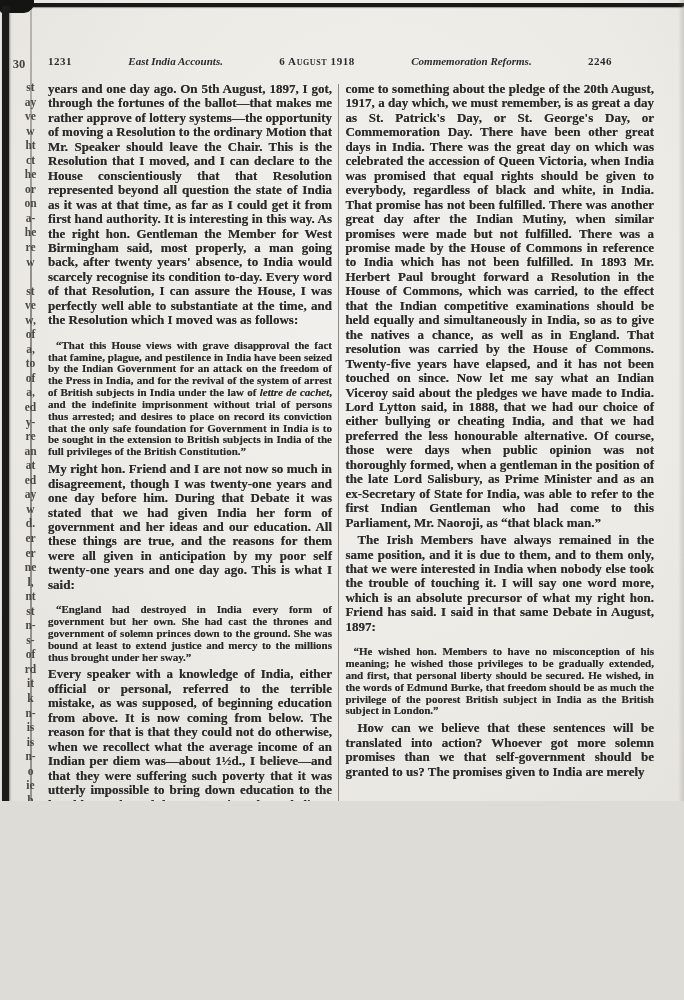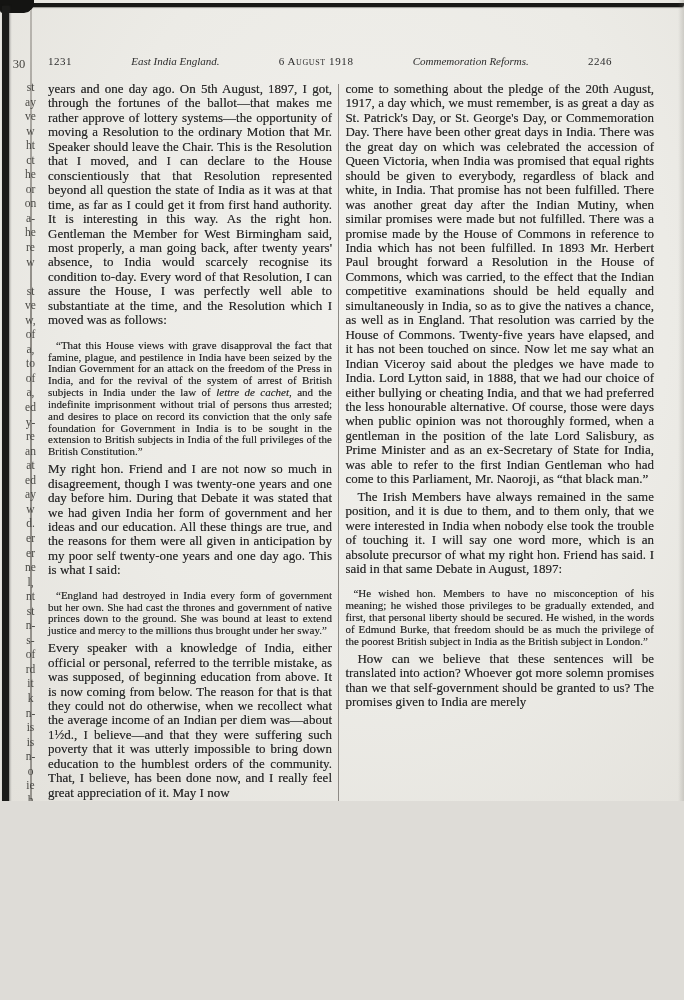--- a/index.html
+++ b/index.html
@@ -1,19 +1,19 @@
 <!DOCTYPE html>
 <html lang="en"><head>
 <meta charset="utf-8">
 <style>
   html,body{margin:0;padding:0;}
   body{width:684px;height:1000px;overflow:hidden;background:#dedcd7;}
   .page{position:relative;width:684px;height:801px;overflow:hidden;
         background:radial-gradient(ellipse at 55% 38%, #f1f0ec 0%, #ecebe6 55%, #e3e1db 100%);
-        font-family:"Liberation Serif","DejaVu Serif",serif;color:#2b2b2b;}
+        font-family:"Liberation Serif","DejaVu Serif",serif;color:#2b2b2b;font-weight:bold;}
   
   .top-scan-line{position:absolute;left:0;top:3px;width:684px;height:4px;background:#181816;
         border-radius:0 0 2px 2px;box-shadow:0 1px 1px rgba(60,58,54,.45);}
   .corner-blob{position:absolute;left:0;top:0;width:34px;height:13px;background:#141412;border-radius:0 0 10px 3px;}
   .left-scan-bar{position:absolute;left:2px;top:6px;width:7px;height:992px;background:#1b1b19;
         box-shadow:1px 0 2px rgba(40,40,38,.5);}
   .page-fold-line{position:absolute;left:30px;top:10px;width:2px;height:982px;
         background:linear-gradient(#b9b6b0,#8f8c86 30%,#96938d 80%,#b0ada7);}
   .bottom-bar{position:absolute;left:0;top:986px;width:394px;height:14px;background:#121210;border-radius:0 3px 0 0;}
   .right-smudge{position:absolute;right:-3px;top:922px;width:13px;height:80px;background:#4a4843;
@@ -112,32 +112,32 @@
       <div class="frag">?</div>
       <div class="frag">a</div>
       <div class="frag">d</div>
       <div class="frag">of</div>
       <div class="frag">d</div>
       <div class="frag">ie</div>
     </div>
 
   <div class="header">
     <span class="pgnum">1231</span>
-    <span class="it">East India England.</span>
+    <span class="it">East India Accounts.</span>
     <span class="date">6 August 1918</span>
     <span class="it">Commemoration Reforms.</span>
     <span class="pgnum">2246</span>
   </div>
 
   <div class="cols">
     <div class="colL">
       <p class="body">years and one day ago.  On 5th August, 1897, I got, through the fortunes of the ballot—that makes me rather approve of lottery systems—the opportunity of moving a Resolution to the ordinary Motion that Mr. Speaker should leave the Chair. This is the Resolution that I moved, and I can declare to the House conscientiously that that Resolution represented beyond all question the state of India as it was at that time, as far as I could get it from first hand authority.  It is interesting in this way.  As the right hon. Gentleman the Member for West Birmingham said, most properly, a man going back, after twenty years' absence, to India would scarcely recognise its condition to-day. Every word of that Resolution, I can assure the House, I was perfectly well able to substantiate at the time, and the Resolution which I moved was as follows:</p>
       <p class="quote"><span>“That this House views with grave disapproval the fact that famine, plague, and pestilence in India have been seized by the Indian Government for an attack on the freedom of the Press in India, and for the revival of the system of arrest of British subjects in India under the law of </span><span class="it">lettre de cachet</span><span>, and the indefinite imprisonment without trial of persons thus arrested; and desires to place on record its conviction that the only safe foundation for Government in India is to be sought in the extension to British subjects in India of the full privileges of the British Constitution.”</span></p>
       <p class="body">My right hon. Friend and I are not now so much in disagreement, though I was twenty-one years and one day before him. During that Debate it was stated that we had given India her form of government and her ideas and our education.  All these things are true, and the reasons for them were all given in anticipation by my poor self twenty-one years and one day ago.  This is what I said:</p>
-      <p class="quote">“England had destroyed in India every form of government but her own.  She had cast the thrones and government of native princes down to the ground.  She was bound at least to extend justice and mercy to the millions thus brought under her sway.”</p>
+      <p class="quote">“England had destroyed in India every form of government but her own.  She had cast the thrones and government of solemn princes down to the ground.  She was bound at least to extend justice and mercy to the millions thus brought under her sway.”</p>
       <p class="body">Every speaker with a knowledge of India, either official or personal, referred to the terrible mistake, as was supposed, of beginning education from above.  It is now coming from below.  The reason for that is that they could not do otherwise, when we recollect what the average income of an Indian per diem was—about 1½d., I believe—and that they were suffering such poverty that it was utterly impossible to bring down education to the humblest orders of the community.  That, I believe, has been done now, and I really feel great appreciation of it.  May I now</p>
     </div>
     <div class="divider"></div>
     <div class="colR">
       <p class="body">come to something about the pledge of the 20th August, 1917, a day which, we must remember, is as great a day as St. Patrick's Day, or St. George's Day, or Commemoration Day.  There have been other great days in India.  There was the great day on which was celebrated the accession of Queen Victoria, when India was promised that equal rights should be given to everybody, regardless of black and white, in India.  That promise has not been fulfilled.  There was another great day after the Indian Mutiny, when similar promises were made but not fulfilled.  There was a promise made by the House of Commons in reference to India which has not been fulfilled.  In 1893 Mr. Herbert Paul brought forward a Resolution in the House of Commons, which was carried, to the effect that the Indian competitive examinations should be held equally and simultaneously in India, so as to give the natives a chance, as well as in England.  That resolution was carried by the House of Commons.  Twenty-five years have elapsed, and it has not been touched on since.  Now let me say what an Indian Viceroy said about the pledges we have made to India.  Lord Lytton said, in 1888, that we had our choice of either bullying or cheating India, and that we had preferred the less honourable alternative. Of course, those were days when public opinion was not thoroughly formed, when a gentleman in the position of the late Lord Salisbury, as Prime Minister and as an ex-Secretary of State for India, was able to refer to the first Indian Gentleman who had come to this Parliament, Mr. Naoroji, as “that black man.”</p>
       <p class="body indent">The Irish Members have always remained in the same position, and it is due to them, and to them only, that we were interested in India when nobody else took the trouble of touching it.  I will say one word more, which is an absolute precursor of what my right hon. Friend has said.  I said in that same Debate in August, 1897:</p>
       <p class="quote">“He wished hon. Members to have no misconception of his meaning; he wished those privileges to be gradually extended, and first, that personal liberty should be secured.  He wished, in the words of Edmund Burke, that freedom should be as much the privilege of the poorest British subject in India as the British subject in London.”</p>
       <p class="body indent">How can we believe that these sentences will be translated into action?  Whoever got more solemn promises than we that self-government should be granted to us? The promises given to India are merely</p>
     </div>
   </div>

